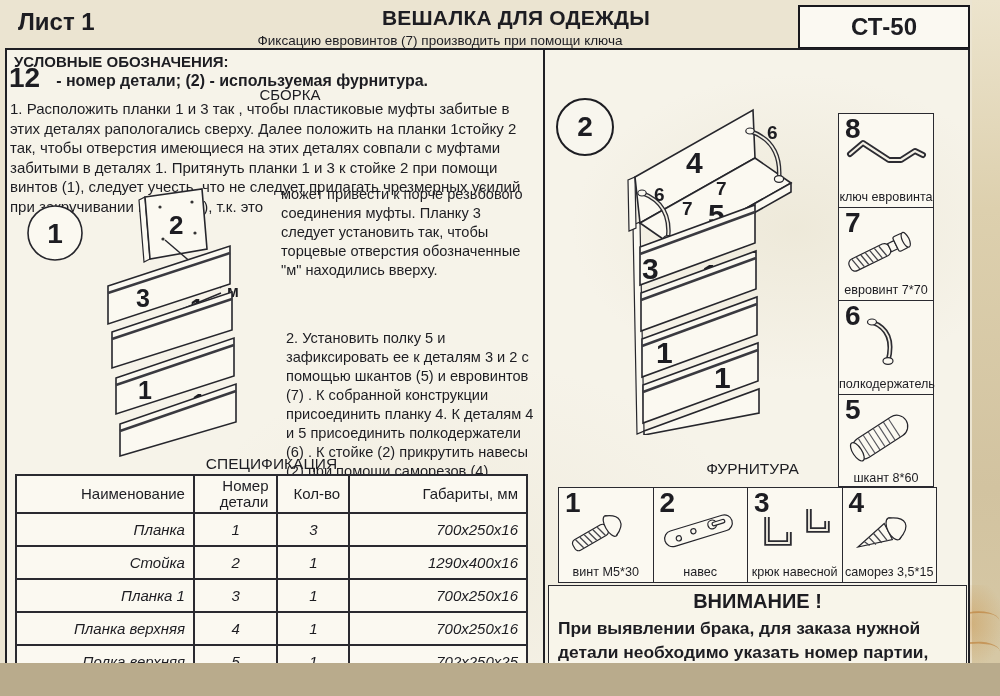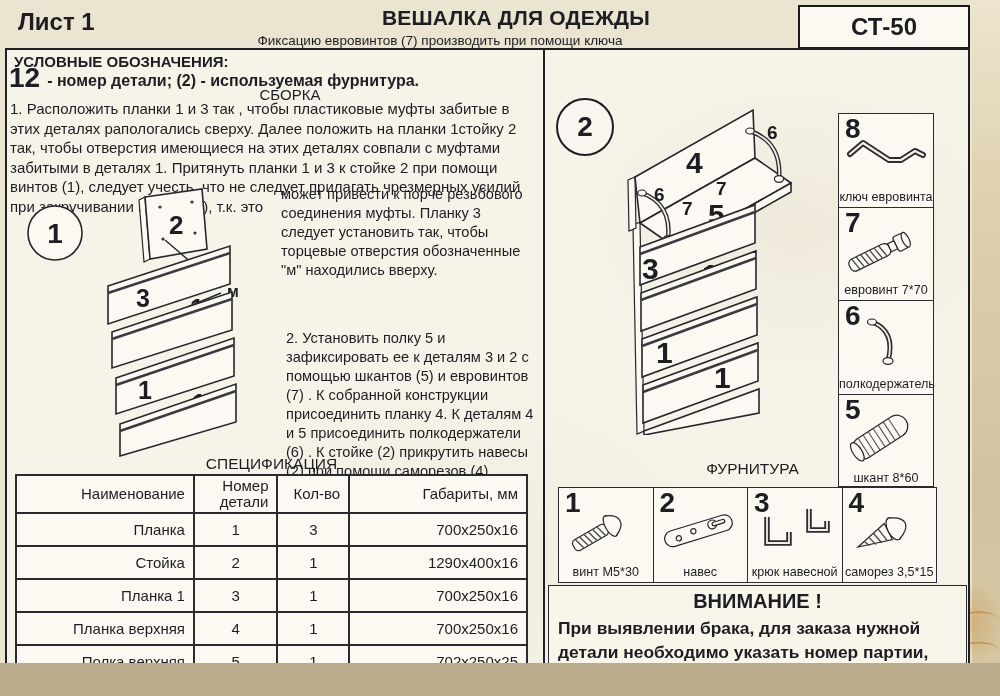--- a/index.html
+++ b/index.html
@@ -30,34 +30,34 @@
     border:2px solid #1f1f24;box-sizing:border-box;
     background:
       radial-gradient(ellipse 320px 220px at 82% 28%, rgba(208,198,162,.22), transparent 70%),
       radial-gradient(ellipse 420px 300px at 48% 82%, rgba(210,200,166,.16), transparent 70%),
       #f6f3e9;}
   .divider{position:absolute;left:543px;top:48px;width:2px;height:640px;background:#1f1f24;}
   
   .legend-h{position:absolute;left:14px;top:53px;font-size:15px;font-weight:bold;}
   .legend-line{position:absolute;left:9px;top:64px;display:flex;align-items:flex-end;}
   .legend-line .big{font-size:28px;font-weight:bold;line-height:1;}
-  .legend-line .rest{font-size:16px;font-weight:bold;margin-left:7px;padding-bottom:2px;}
+  .legend-line .rest{font-size:16px;font-weight:bold;margin-left:16px;padding-bottom:2px;}
   .sborka{position:absolute;left:180px;top:86px;width:220px;text-align:center;font-size:15px;}
   .p-body{font-size:15px;line-height:19.5px;}
   .step1{position:absolute;left:10px;top:99px;width:532px;}
   .p-col{font-size:14.6px;line-height:19px;}
   .step1c{position:absolute;left:281px;top:185px;width:248px;}
   .step2{position:absolute;left:286px;top:329px;width:248px;}
   
   .spec-title{position:absolute;left:15px;top:455px;width:513px;text-align:center;font-size:15.5px;}
   table.spec{position:absolute;left:15px;top:474px;width:513px;border-collapse:collapse;
     font-size:15px;background:#fbf9f1;}
   table.spec th,table.spec td{border:2px solid #2a2a30;padding:0 8px;font-weight:normal;text-align:right;}
   table.spec th{height:36px;line-height:1.05;}
-  table.spec td{height:31px;}
+  table.spec td{height:31px;font-style:italic;}
   .cnum,.cqty{text-align:center !important;}
   
   svg text{font-family:"Liberation Sans",sans-serif;font-weight:bold;fill:#1d1d22;}
   .shape{fill:#fbf9f1;stroke:#26262c;stroke-width:1.6;}
   .edge{stroke:#3a3a40;stroke-width:2.4;}
   .thin{stroke:#26262c;stroke-width:1.2;fill:#fbf9f1;}
   .wire{stroke:#2c2c32;stroke-width:4.5;fill:none;}
   .wire-in{stroke:#f2efe4;stroke-width:1.8;fill:none;}
   .badge{position:absolute;width:54px;height:54px;border:2px solid #1d1d22;border-radius:50%;
     background:#f8f6ee;display:flex;align-items:center;justify-content:center;

